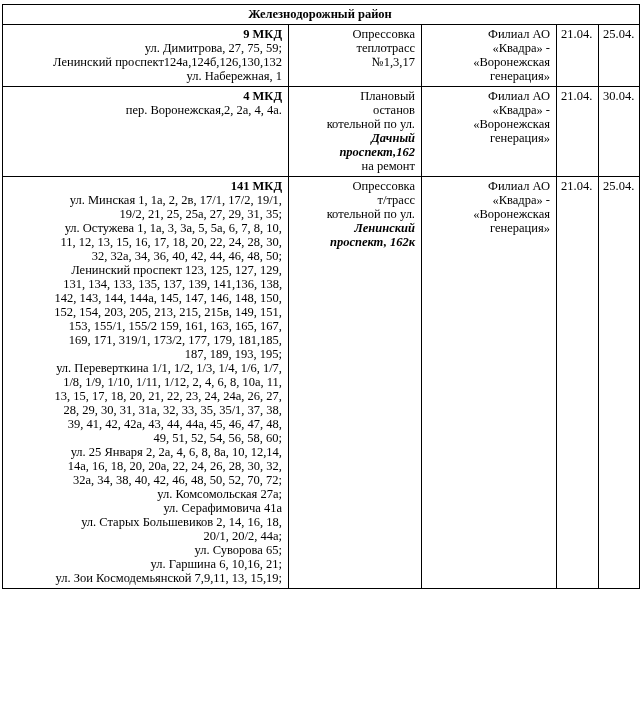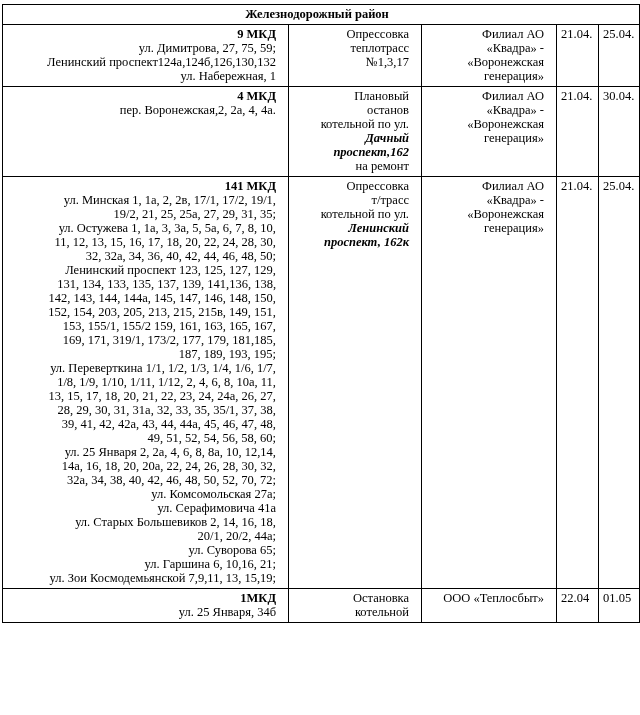--- a/index.html
+++ b/index.html
@@ -22,37 +22,37 @@
   }
   table.outage {
     border-collapse: collapse;
     width: 637px;
     margin-left: 1px;
     table-layout: fixed;
   }
   table.outage td {
     border: 1px solid #000000;
     vertical-align: top;
-    padding: 2px 12px 3px 4px;
+    padding: 2px 6px 3px 4px;
     line-height: 1.12;
   }
   td.region-head {
     text-align: center;
     font-weight: bold;
     padding: 3px 2px 4px 2px;
     font-size: 12.5px;
   }
   td.addr {
     text-align: right;
   }
   td.work, td.org {
     text-align: right;
   }
   td.date {
-    text-align: left;
+    text-align: center;
     white-space: nowrap;
   }
   .mkd {
     font-weight: bold;
     display: block;
   }
   .line {
     display: block;
   }
   .bold {
@@ -170,30 +170,15 @@
         <td class="org">
           <span class="line">Филиал АО</span>
           <span class="line">«Квадра» -</span>
           <span class="line">«Воронежская</span>
           <span class="line">генерация»</span>
         </td>
         <td class="date">21.04.</td>
         <td class="date">25.04.</td>
       </tr>
 
-      <tr>
-        <td class="addr">
-          <span class="mkd">1МКД</span>
-          <span class="line">ул. 25 Января, 34б</span>
-        </td>
-        <td class="work">
-          <span class="line">Остановка</span>
-          <span class="line">котельной</span>
-        </td>
-        <td class="org">
-          <span class="line">ООО «Теплосбыт»</span>
-        </td>
-        <td class="date">22.04</td>
-        <td class="date">01.05</td>
-      </tr>
     </tbody>
   </table>
 </div>
 
 </body></html>

